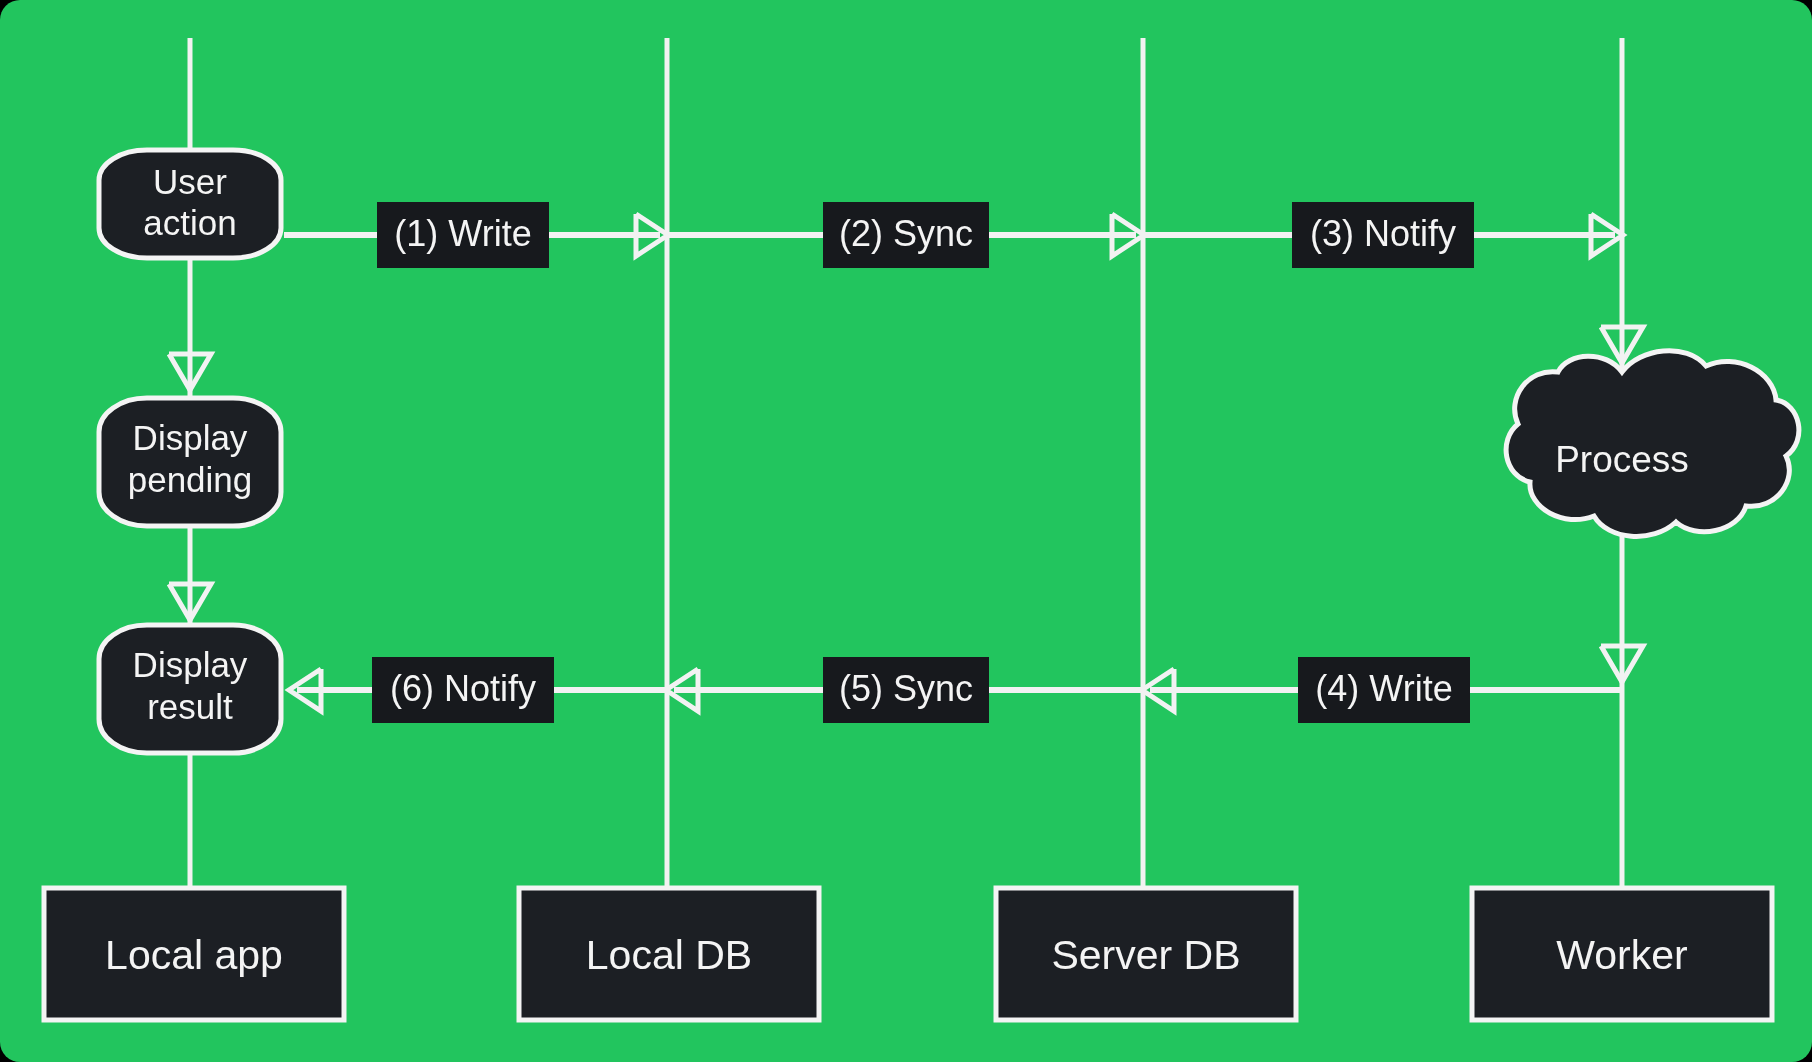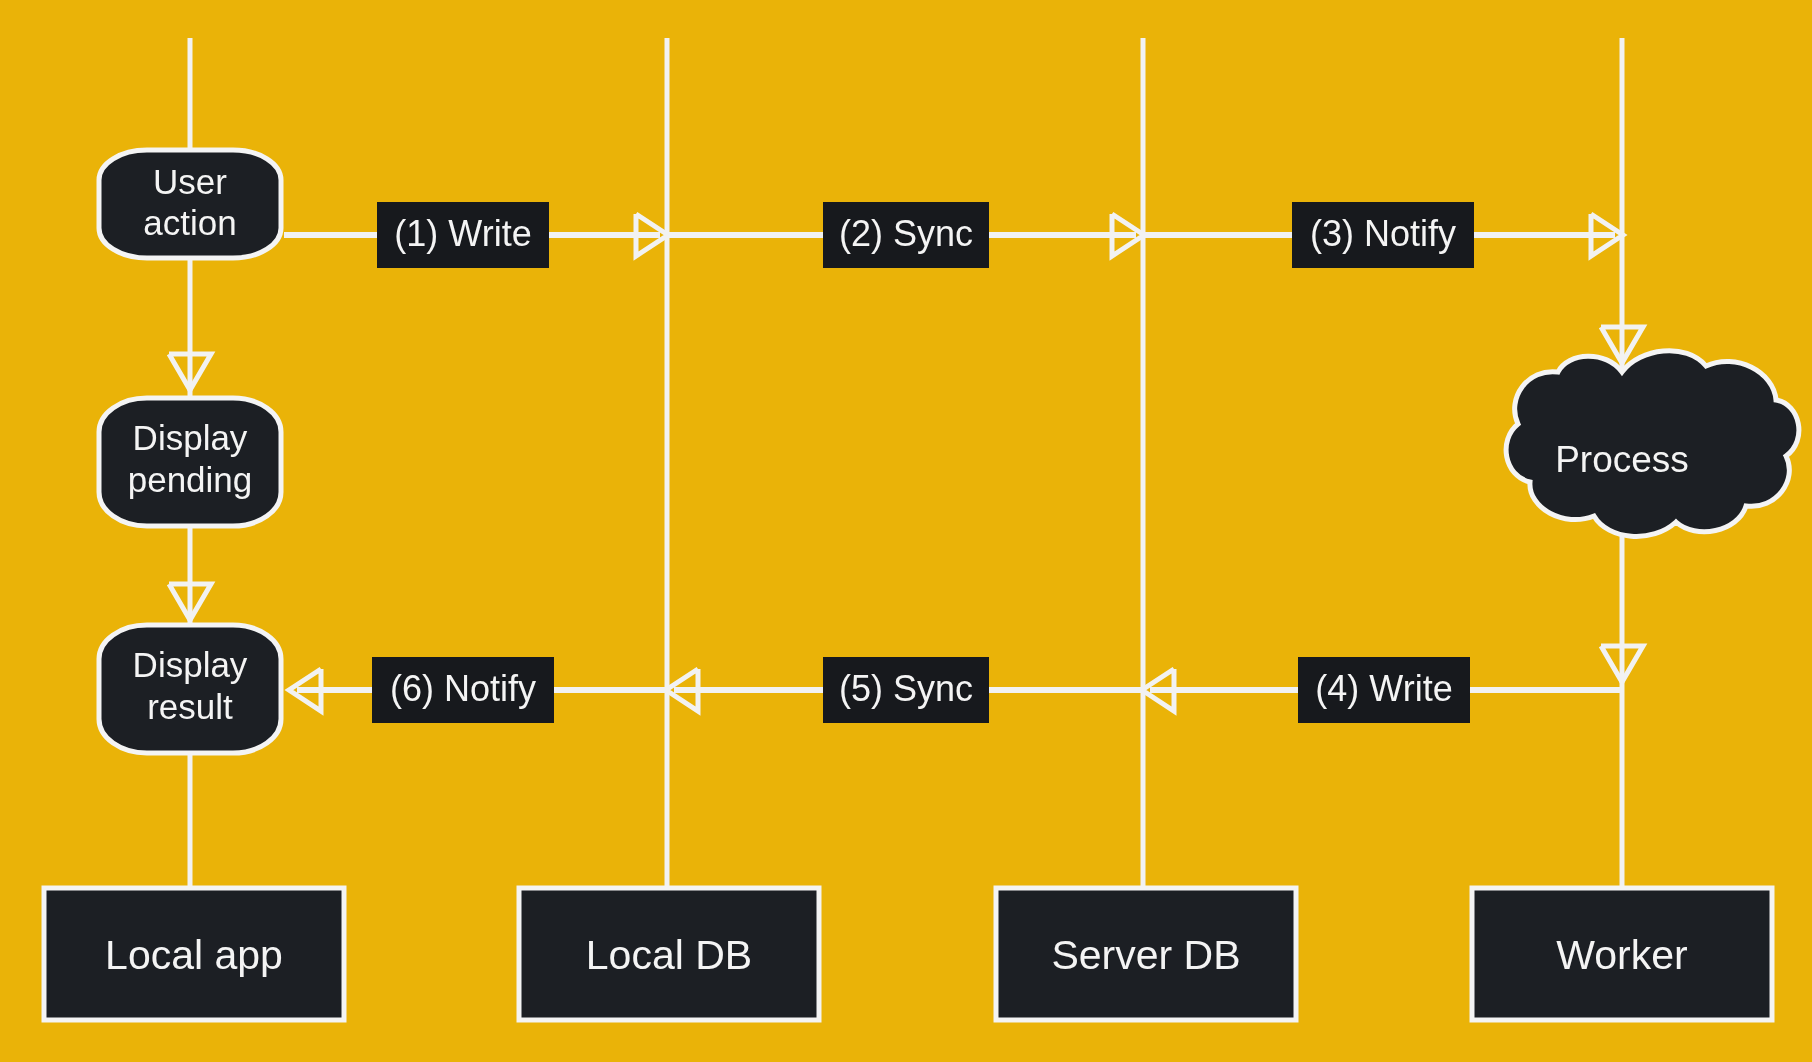--- a/index.html
+++ b/index.html
@@ -8,22 +8,23 @@
     padding: 0;
     background: #000000;
   }
   body {
     font-family: "Liberation Sans", sans-serif;
   }
   #stage {
     position: relative;
     width: 1812px;
     height: 1062px;
-    background: #eab308;
+    background: #22c55e;
     overflow: hidden;
+    border-radius: 20px;
   }
   #diagram-svg {
     position: absolute;
     left: 0;
     top: 0;
     width: 1812px;
     height: 1062px;
     display: block;
   }
   .lifeline {

